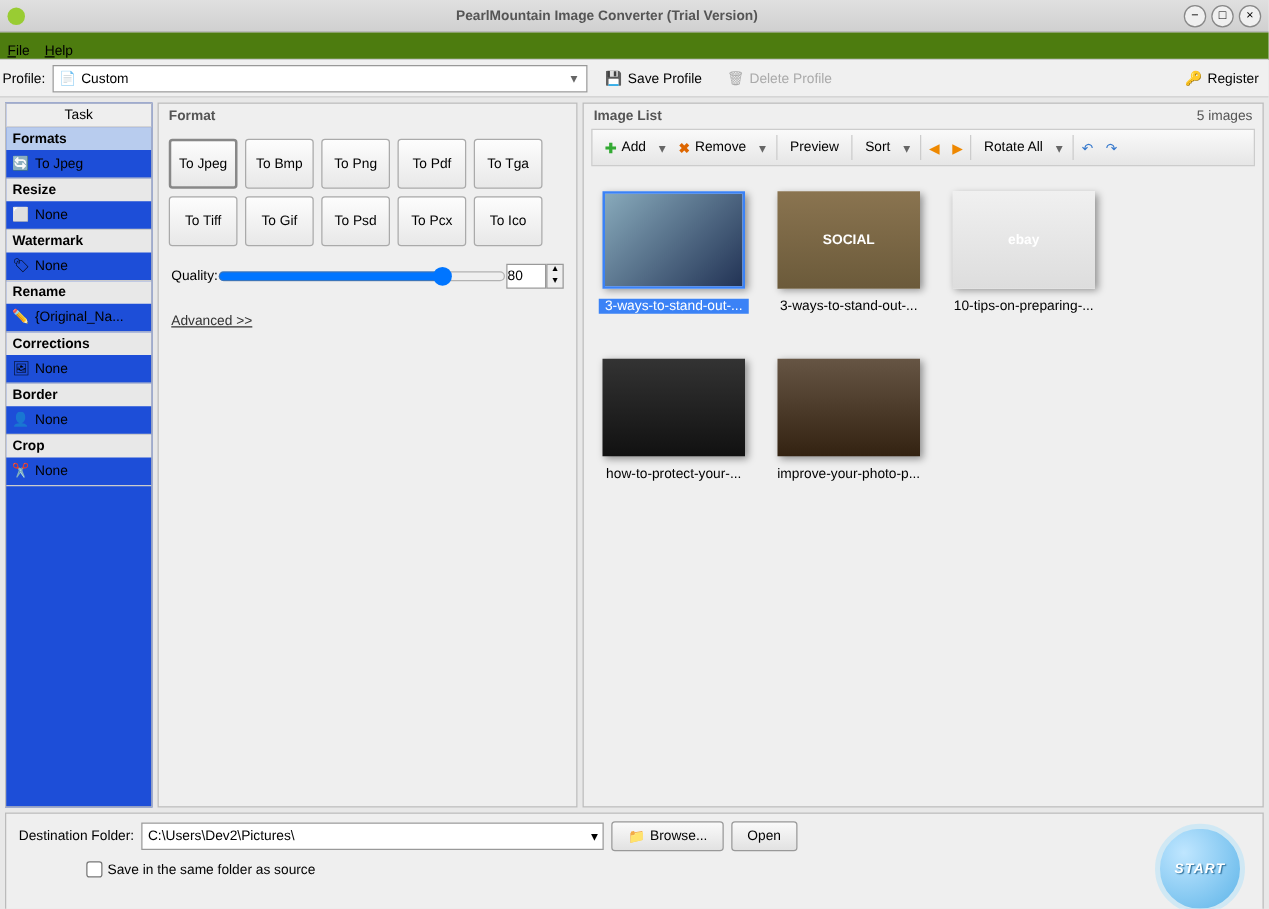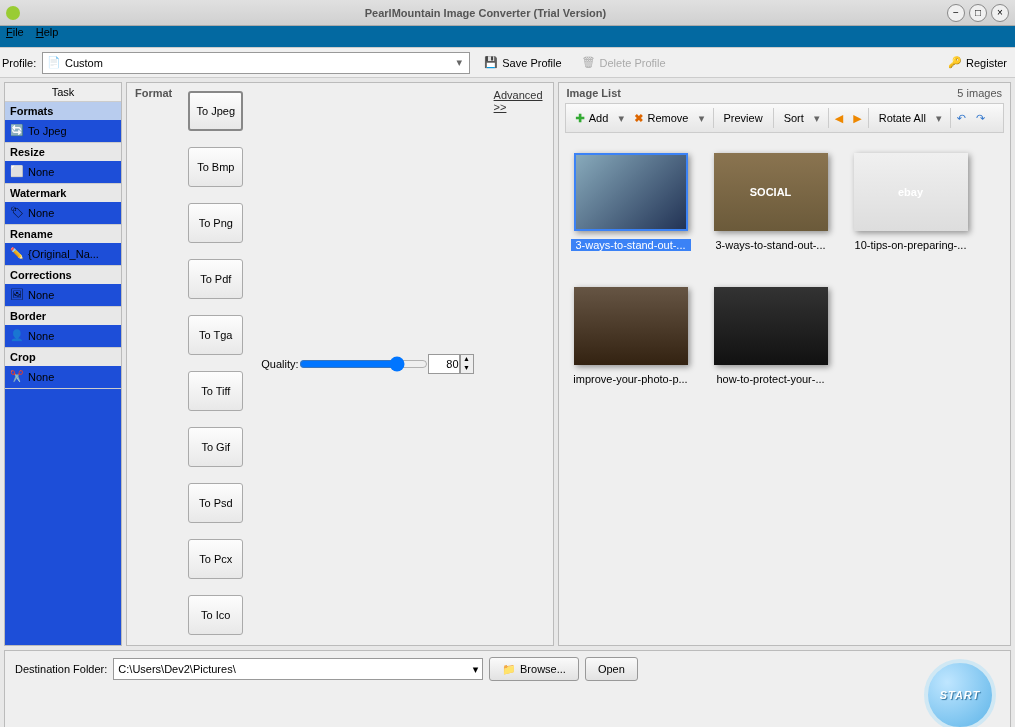--- a/index.html
+++ b/index.html
@@ -1,48 +1,48 @@
 <!DOCTYPE html>
 <html><head>
 <meta charset="utf-8">
 <style>
 * { box-sizing: border-box; margin: 0; padding: 0; font-family: Tahoma, sans-serif; font-size: 11px; }
 body { background: #e8e8e8; width: 1015px; height: 727px; overflow: hidden; }
 .titlebar { height: 26px; background: linear-gradient(to bottom, #e0e0e0, #d0d0d0); display: flex; align-items: center; padding: 0 6px; border-bottom: 1px solid #aaa; }
 .titlebar .logo { width: 14px; height: 14px; background: #9c3; border-radius: 50%; margin-right: 8px; }
 .titlebar .title { flex: 1; text-align: center; font-weight: bold; color: #555; }
 .winbtn { width: 18px; height: 18px; border: 1px solid #888; border-radius: 50%; background: #f0f0f0; margin-left: 4px; display: flex; align-items: center; justify-content: center; font-size: 10px; cursor: pointer; }
-.menubar { height: 22px; background: #0369a1; display: flex; align-items: flex-start; padding: 0 6px; border-bottom: 1px solid #ccc; }
+.menubar { height: 22px; background: #4d7c0f; display: flex; align-items: flex-end; padding: 0 6px; border-bottom: 1px solid #ccc; }
 .menubar span { margin-right: 12px; cursor: pointer; }
 .menubar span u { text-decoration: underline; }
 .toolbar { height: 30px; background: #f0f0f0; display: flex; align-items: center; padding: 0 2px; border-bottom: 1px solid #ccc; }
 .toolbar .plbl { margin-right: 6px; }
 .profile-select { flex: 0 0 428px; height: 22px; background: #fff; border: 1px solid #999; display: flex; align-items: center; padding: 0 4px; position: relative; }
 .profile-select .arrow { position: absolute; right: 2px; width: 16px; text-align: center; color: #666; }
 .tbtn { display: flex; align-items: center; height: 22px; padding: 0 6px; margin-left: 8px; cursor: pointer; }
 .tbtn.disabled { color: #aaa; }
 .tbtn .ico { width: 14px; height: 14px; margin-right: 4px; }
 .spacer { flex: 1; }
 .main { display: flex; height: 572px; padding: 4px; gap: 4px; }
 .taskpanel { width: 118px; border: 1px solid #bbb; background: #1d4ed8; }
 .taskpanel .hdr { text-align: center; padding: 3px; background: #eee; border-bottom: 1px solid #ccc; }
 .taskcat { border-bottom: 1px solid #ccc; }
 .taskcat .cathdr { font-weight: bold; padding: 3px 5px; background: #e8e8e8; }
 .taskcat.active .cathdr { background: #b8ccee; }
 .taskcat .catbody { padding: 4px 5px; display: flex; align-items: center; }
 .taskcat .catico { width: 14px; height: 14px; margin-right: 4px; }
 .centercol { flex: 0 0 336px; display: flex; flex-direction: column; }
-.panel { border: 1px solid #bbb; background: #efefef; flex: 1; display: flex; }
+.panel { border: 1px solid #bbb; background: #efefef; flex: 1; display: flex; flex-direction: column; }
 .panel-title { padding: 4px 8px; font-weight: bold; color: #555; }
 .fmtgrid { padding: 8px 8px 0 8px; display: flex; flex-wrap: wrap; gap: 6px; }
 .fmtbtn { width: 55px; height: 40px; background: linear-gradient(#fdfdfd,#e8e8e8); border: 1px solid #aaa; border-radius: 3px; display: flex; align-items: center; justify-content: center; cursor: pointer; }
 .fmtbtn.active { border: 2px solid #888; }
 .quality { display: flex; align-items: center; padding: 14px 10px; gap: 0; }
 .quality input[type=range] { flex: 1; }
-.qval { width: 32px; height: 20px; border: 1px solid #999; text-align: right; }
+.qval { width: 32px; height: 20px; border: 1px solid #999; text-align: left; }
 .spinner { width: 14px; height: 20px; border: 1px solid #999; display: flex; flex-direction: column; }
 .spinner div { flex:1; font-size: 7px; text-align:center; line-height: 8px; }
 .adv { padding: 6px 10px; text-decoration: underline; color: #333; cursor: pointer; }
 .imglist { flex: 1; display: flex; flex-direction: column; }
 .imglist-hdr { display: flex; padding: 4px 8px; font-weight: bold; color: #555; }
 .imglist-hdr .cnt { margin-left: auto; font-weight: normal; }
 .iltoolbar { height: 30px; border: 1px solid #ccc; background: linear-gradient(#fafafa,#e6e6e6); margin: 0 6px; display: flex; align-items: center; padding: 0 6px; gap: 4px; }
 .ilbtn { display: flex; align-items: center; padding: 0 4px; cursor: pointer; height: 24px; }
 .dd { width: 10px; color: #666; text-align: center; }
 .sep { width: 1px; height: 20px; background: #ccc; margin: 0 2px; }
@@ -227,42 +227,46 @@
         </div>
         <div class="thumb">
           <div class="img" style="background:linear-gradient(#8a7450,#6b5a3a);color:#fff;font-weight:bold">SOCIAL</div>
           <div class="cap">3-ways-to-stand-out-...</div>
         </div>
         <div class="thumb">
           <div class="img" style="background:linear-gradient(#f0f0f0,#ddd);color:#fff;font-weight:bold">ebay</div>
           <div class="cap">10-tips-on-preparing-...</div>
         </div>
         <div class="thumb">
+          <div class="img" style="background:linear-gradient(#333,#111);color:#fff;font-weight:bold"></div>
+          <div class="cap">how-to-protect-your-...</div>
+        </div>
+        <div class="thumb">
           <div class="img" style="background:linear-gradient(#654,#321);color:#fff;font-weight:bold"></div>
           <div class="cap">improve-your-photo-p...</div>
-        </div>
-        <div class="thumb">
-          <div class="img" style="background:linear-gradient(#333,#111);color:#fff;font-weight:bold"></div>
-          <div class="cap">how-to-protect-your-...</div>
         </div>
       </div>
   </div>
 </div>
 
 <div class="convert">
   <div class="row">
     <span>Destination Folder:</span>
     <div class="dest">
       <span>C:\Users\Dev2\Pictures\</span>
       <span class="arrow" style="margin-left:auto">▾</span>
     </div>
     <div class="btn">
         <span style="margin-right:4px">📁</span>
         <span>Browse...</span>
       </div>
     <div class="btn">
         <span>Open</span>
       </div>
   </div>
+  <div class="chk">
+    <input type="checkbox" style="">
+    <span>Save in the same folder as source</span>
+  </div>
   <div class="startbtn">
       <span>START</span>
     </div>
 </div>
 
 </body></html>

